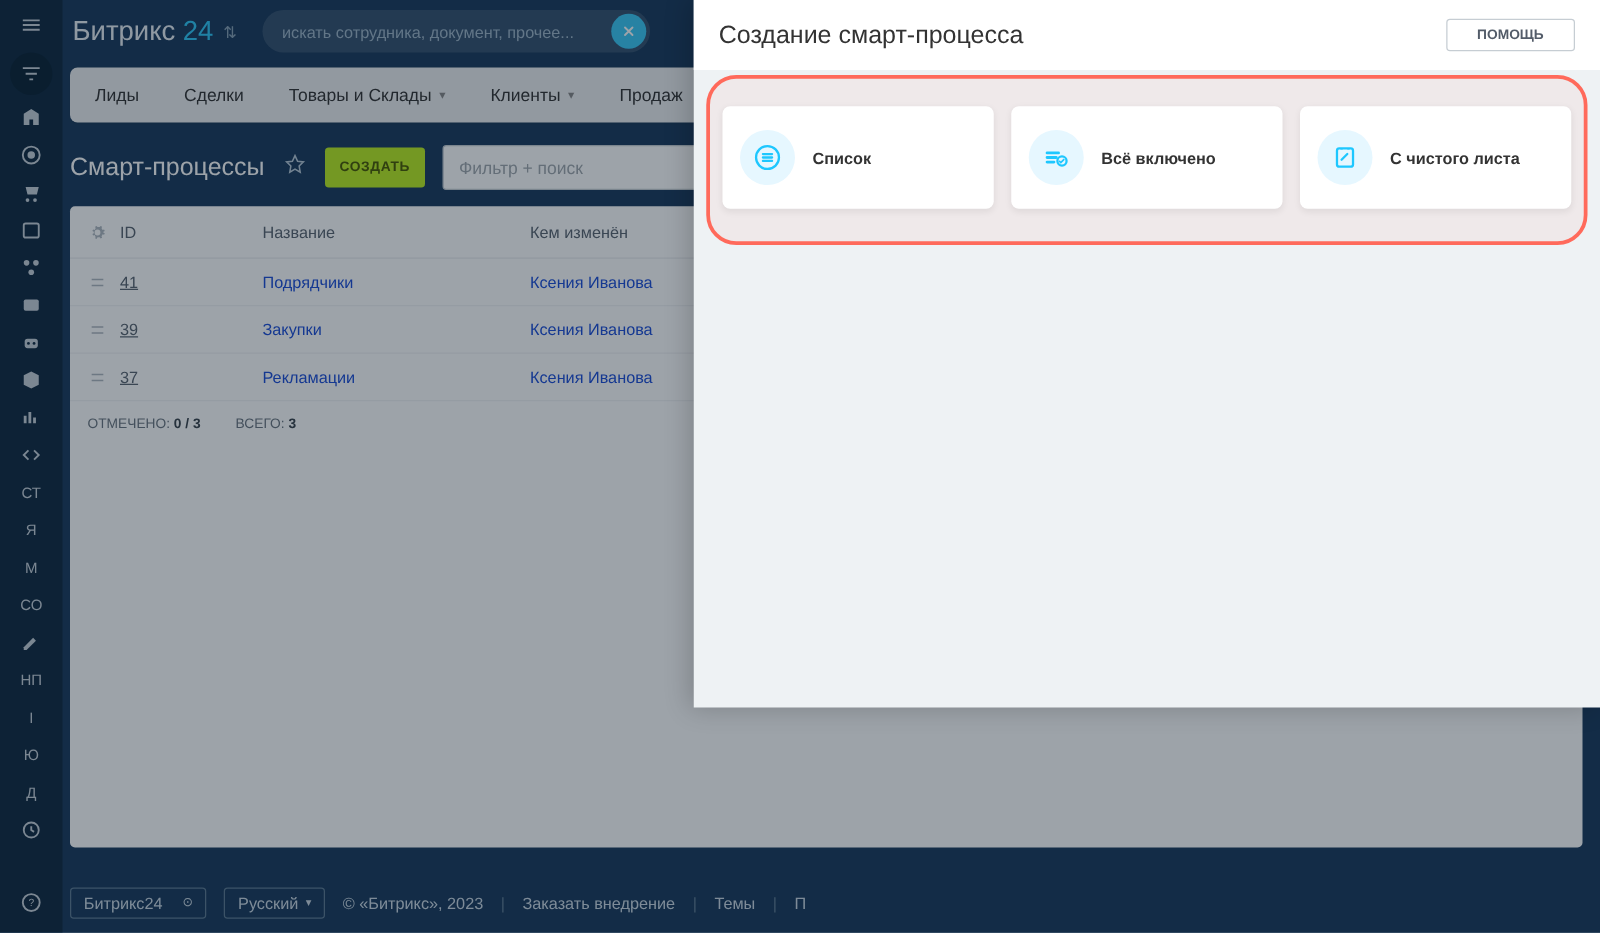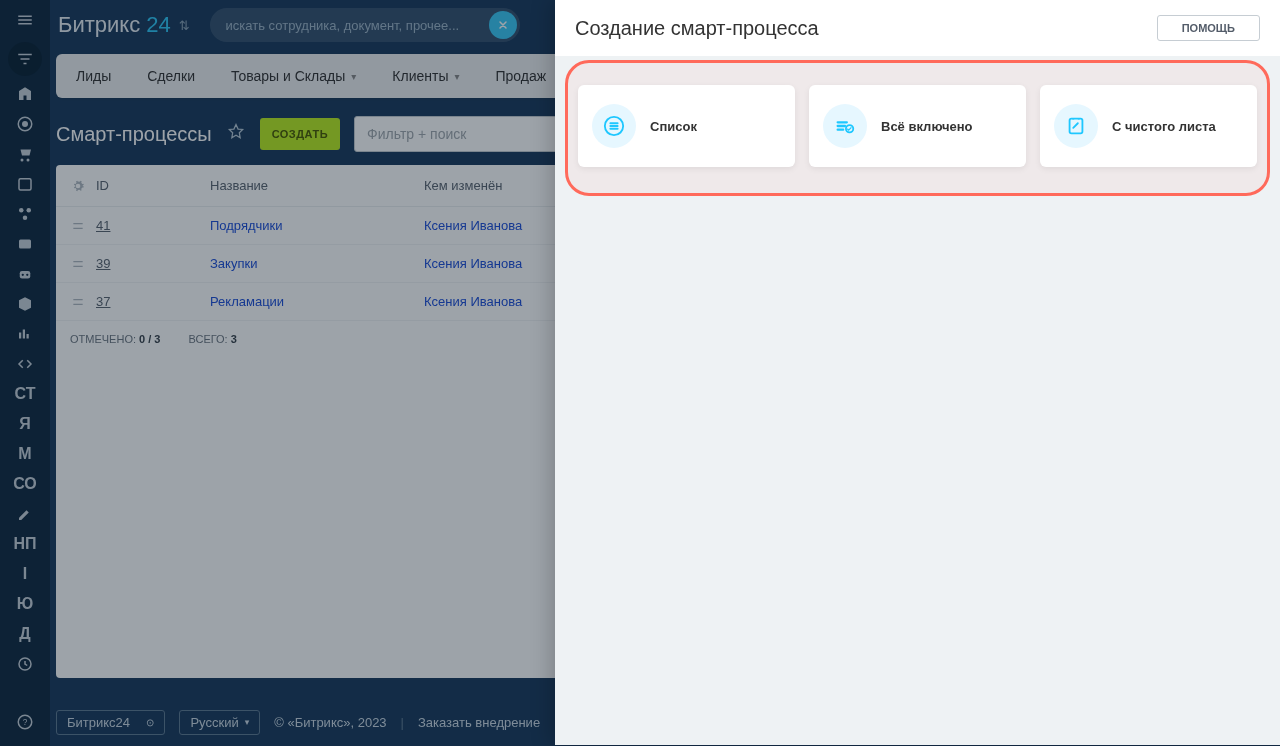--- a/index.html
+++ b/index.html
@@ -7,21 +7,21 @@
 
 .left-rail {
   position: absolute; left: 0; top: 0; width: 50px; height: 746px;
   background: #0f2940; display: flex; flex-direction: column; align-items: center;
   padding-top: 8px; gap: 6px; color: #8a9aa9;
 }
 .left-rail .rail-item {
   width: 32px; height: 24px; display: flex; align-items: center; justify-content: center;
   font-size: 12px; color: #c7d0d9; cursor: pointer;
 }
-.left-rail .rail-item.letter { font-weight: 700; font-size: 16px; }
+.left-rail .rail-item.letter { font-weight: 400; font-size: 12px; }
 .left-rail .rail-item svg { width: 18px; height: 18px; fill: #c7d0d9; }
 .left-rail .rail-filter {
   width: 34px; height: 34px; border-radius: 50%; background: #0b2235;
   display: flex; align-items: center; justify-content: center; margin-top: 4px;
 }
 .left-rail .rail-filter svg { width: 18px; height: 18px; fill: #c7d0d9; }
 .left-rail .rail-bottom { margin-top: auto; margin-bottom: 12px; }
 
 .app-header {
   position: absolute; left: 50px; top: 0; right: 0; height: 50px;
@@ -113,21 +113,21 @@
 }
 .bottom-links { display:flex; align-items:center; gap:14px; }
 .bottom-links .divider { color:#5e7a92; }
 
 .dim-overlay {
   position: absolute; left: 0; top: 0; width: 100%; height: 100%;
   background: rgba(10, 25, 40, 0.4);
 }
 
 .slide-panel {
-  position: absolute; right: 0; top: 0; width: 725px; height: 745px;
+  position: absolute; right: 0; top: 0; width: 725px; height: 566px;
   background: #eef2f4; box-shadow: -4px 0 20px rgba(0,0,0,0.2); display:flex; flex-direction:column;
 }
 .slide-head {
   height: 56px; display:flex; align-items:center; justify-content:space-between; padding: 0 20px;
   background: #fff;
 }
 .slide-title { font-size: 20px; color: #333; font-weight: 300; }
 .help-btn {
   border: 1px solid #c6cdd3; background: #fff; color: #535c69; font-size: 11px;
   padding: 6px 24px; border-radius: 3px; cursor: pointer; font-weight: 600;

